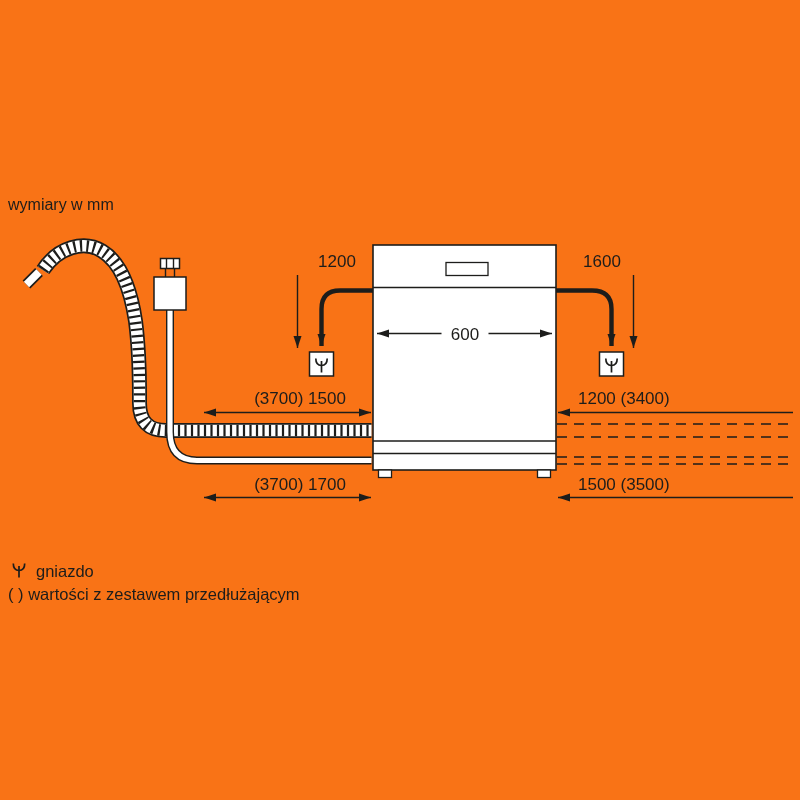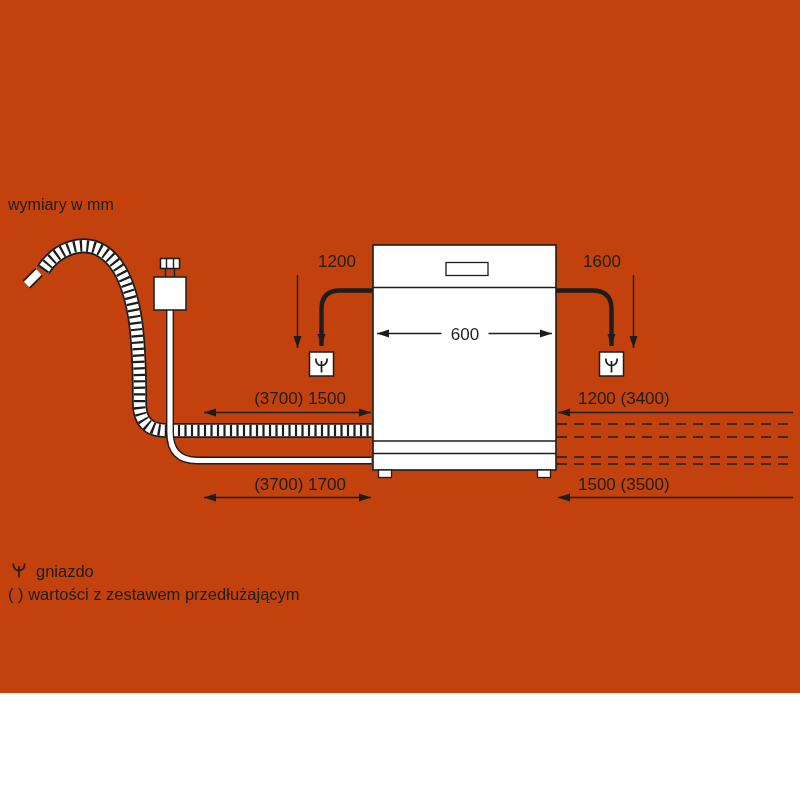--- a/index.html
+++ b/index.html
@@ -1,16 +1,16 @@
 <!DOCTYPE html>
 <html><head>
 <meta charset="utf-8">
 <style>
   html,body{margin:0;padding:0;background:#fff;}
-  .canvas{position:relative;width:800px;height:693px;background:#c2410c;font-family:"Liberation Sans",sans-serif;overflow:hidden;}
+  .canvas{position:relative;width:800px;height:800px;background:#f97316;font-family:"Liberation Sans",sans-serif;overflow:hidden;}
   svg{display:block;}
   text{font-family:"Liberation Sans",sans-serif;fill:#1d1d1b;}
   .dim-label{font-size:17px;}
   .title-label{font-size:16px;}
   .legend-label{font-size:16.5px;}
   .thin{stroke:#1d1d1b;stroke-width:1.4;fill:none;}
   .box{stroke:#1d1d1b;stroke-width:1.5;fill:#ffffff;}
 </style>
 </head>
 <body>

